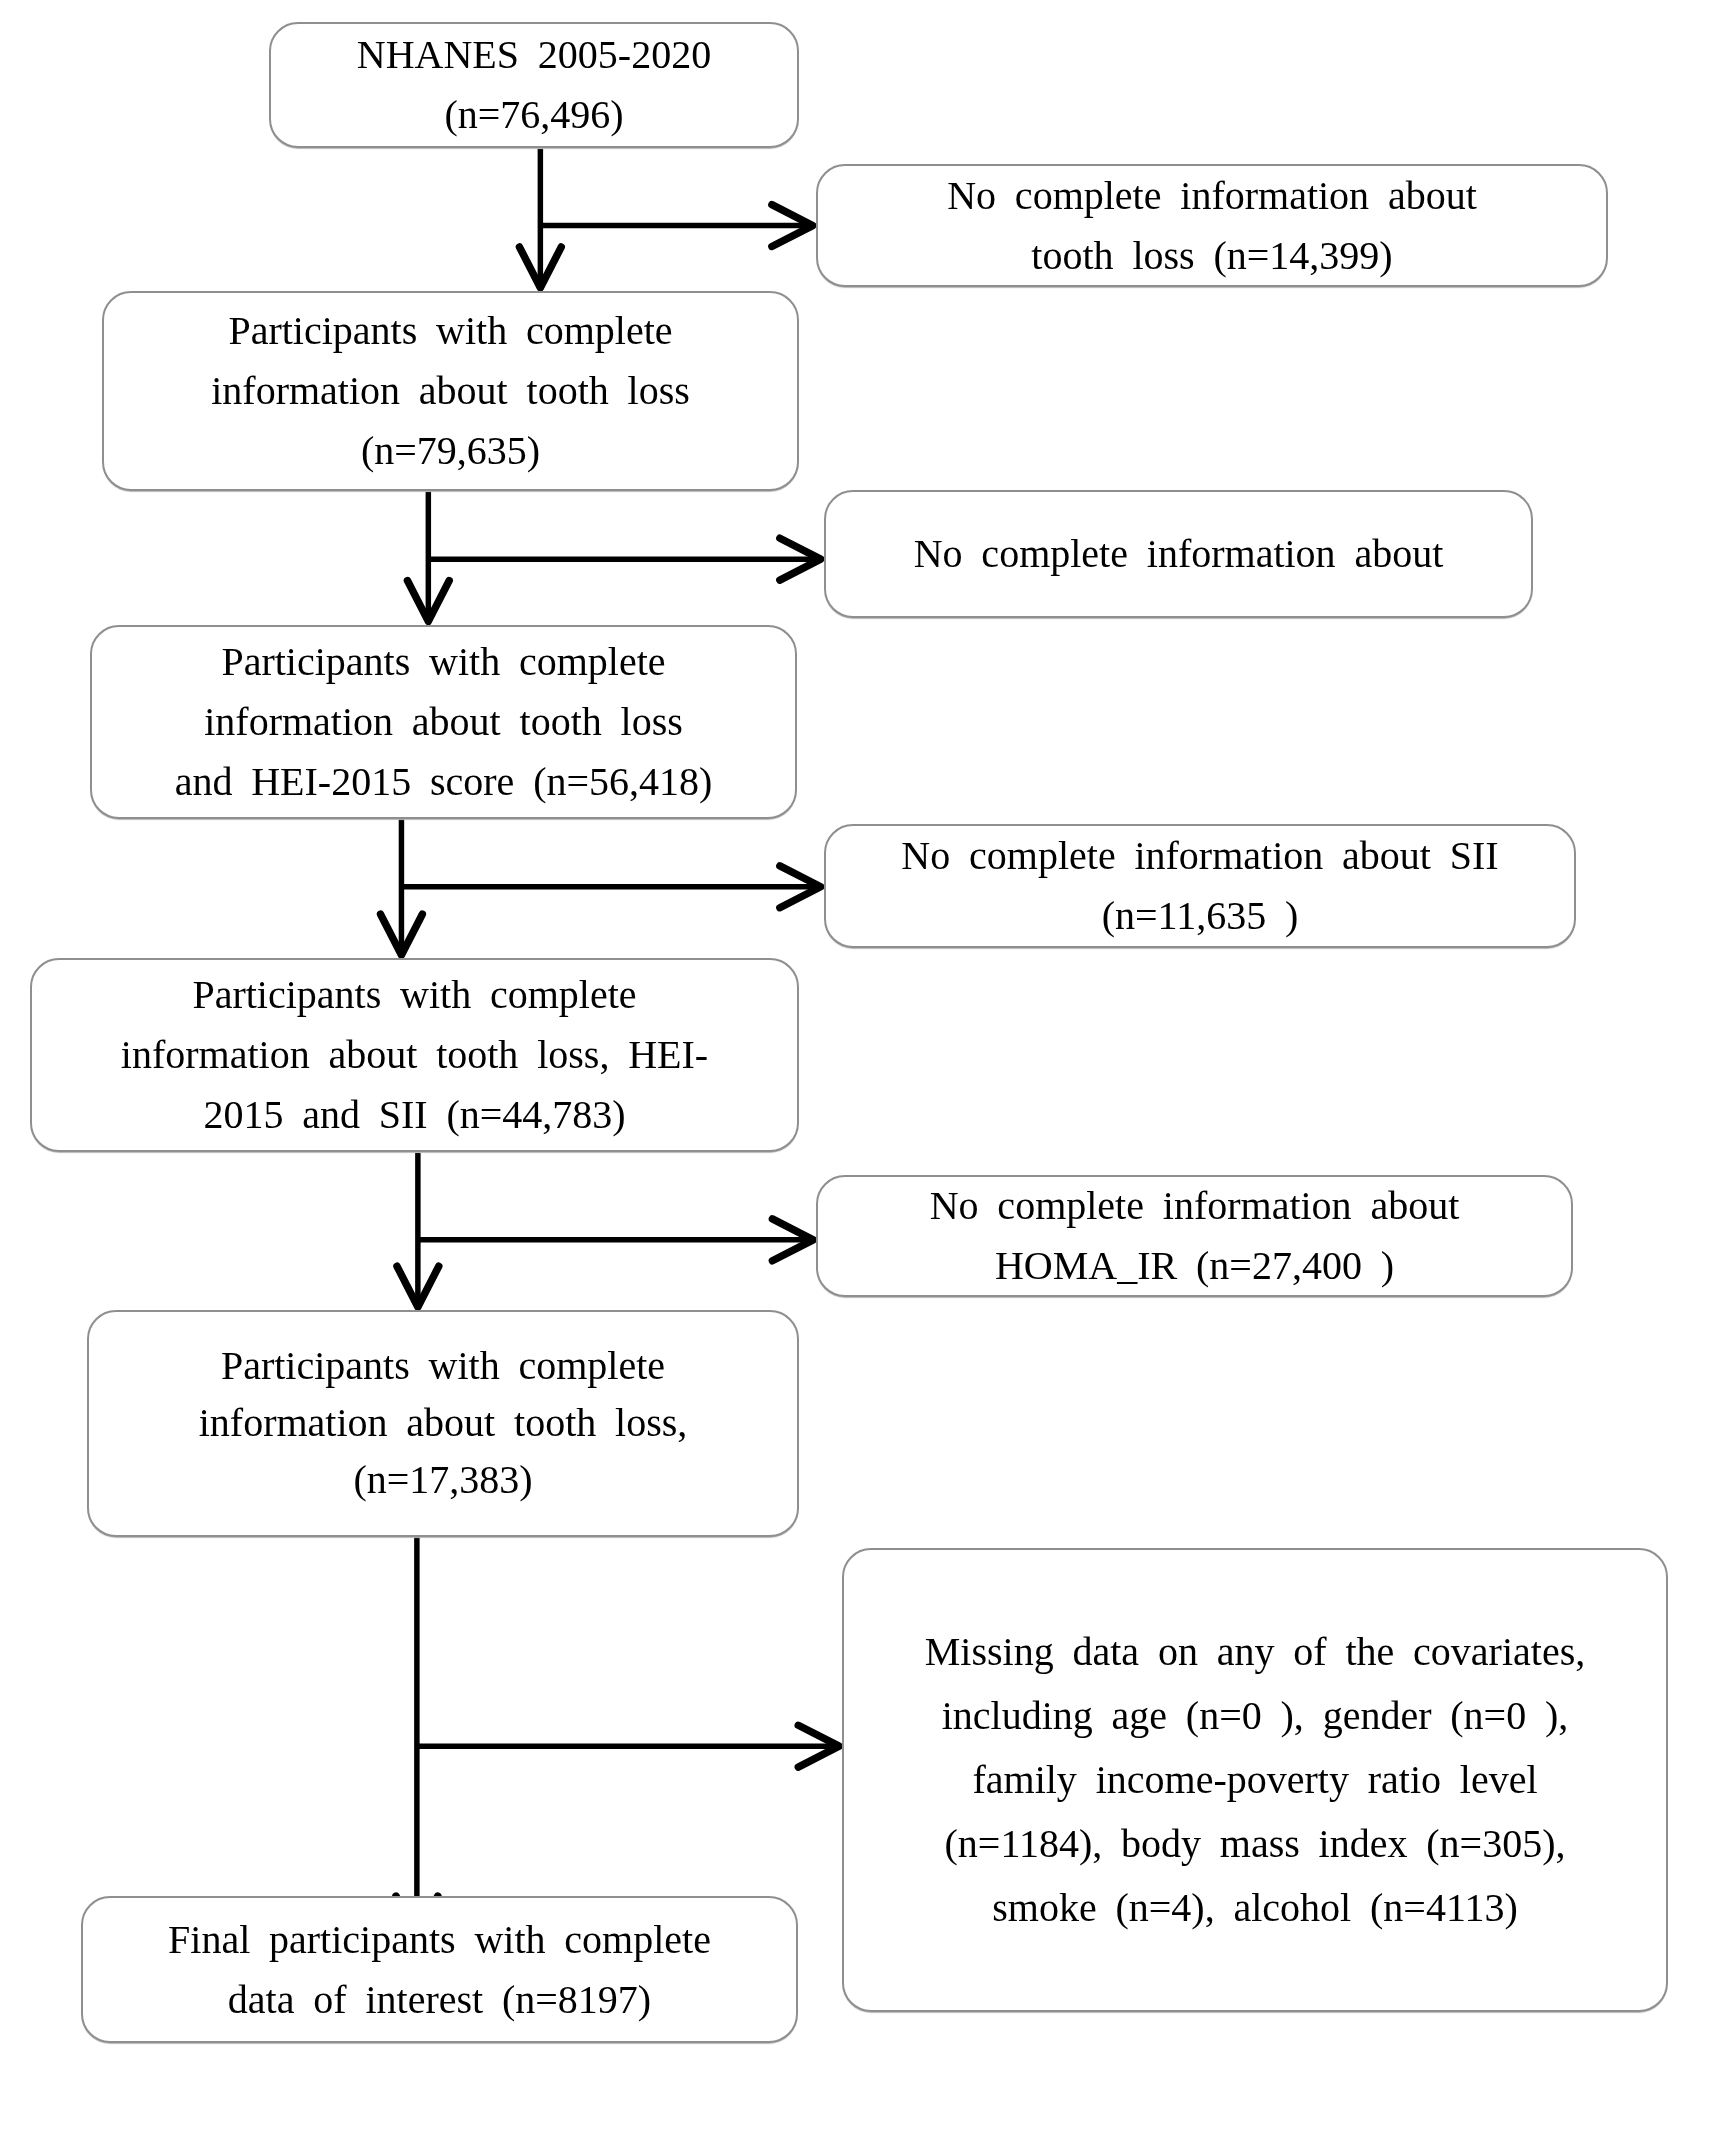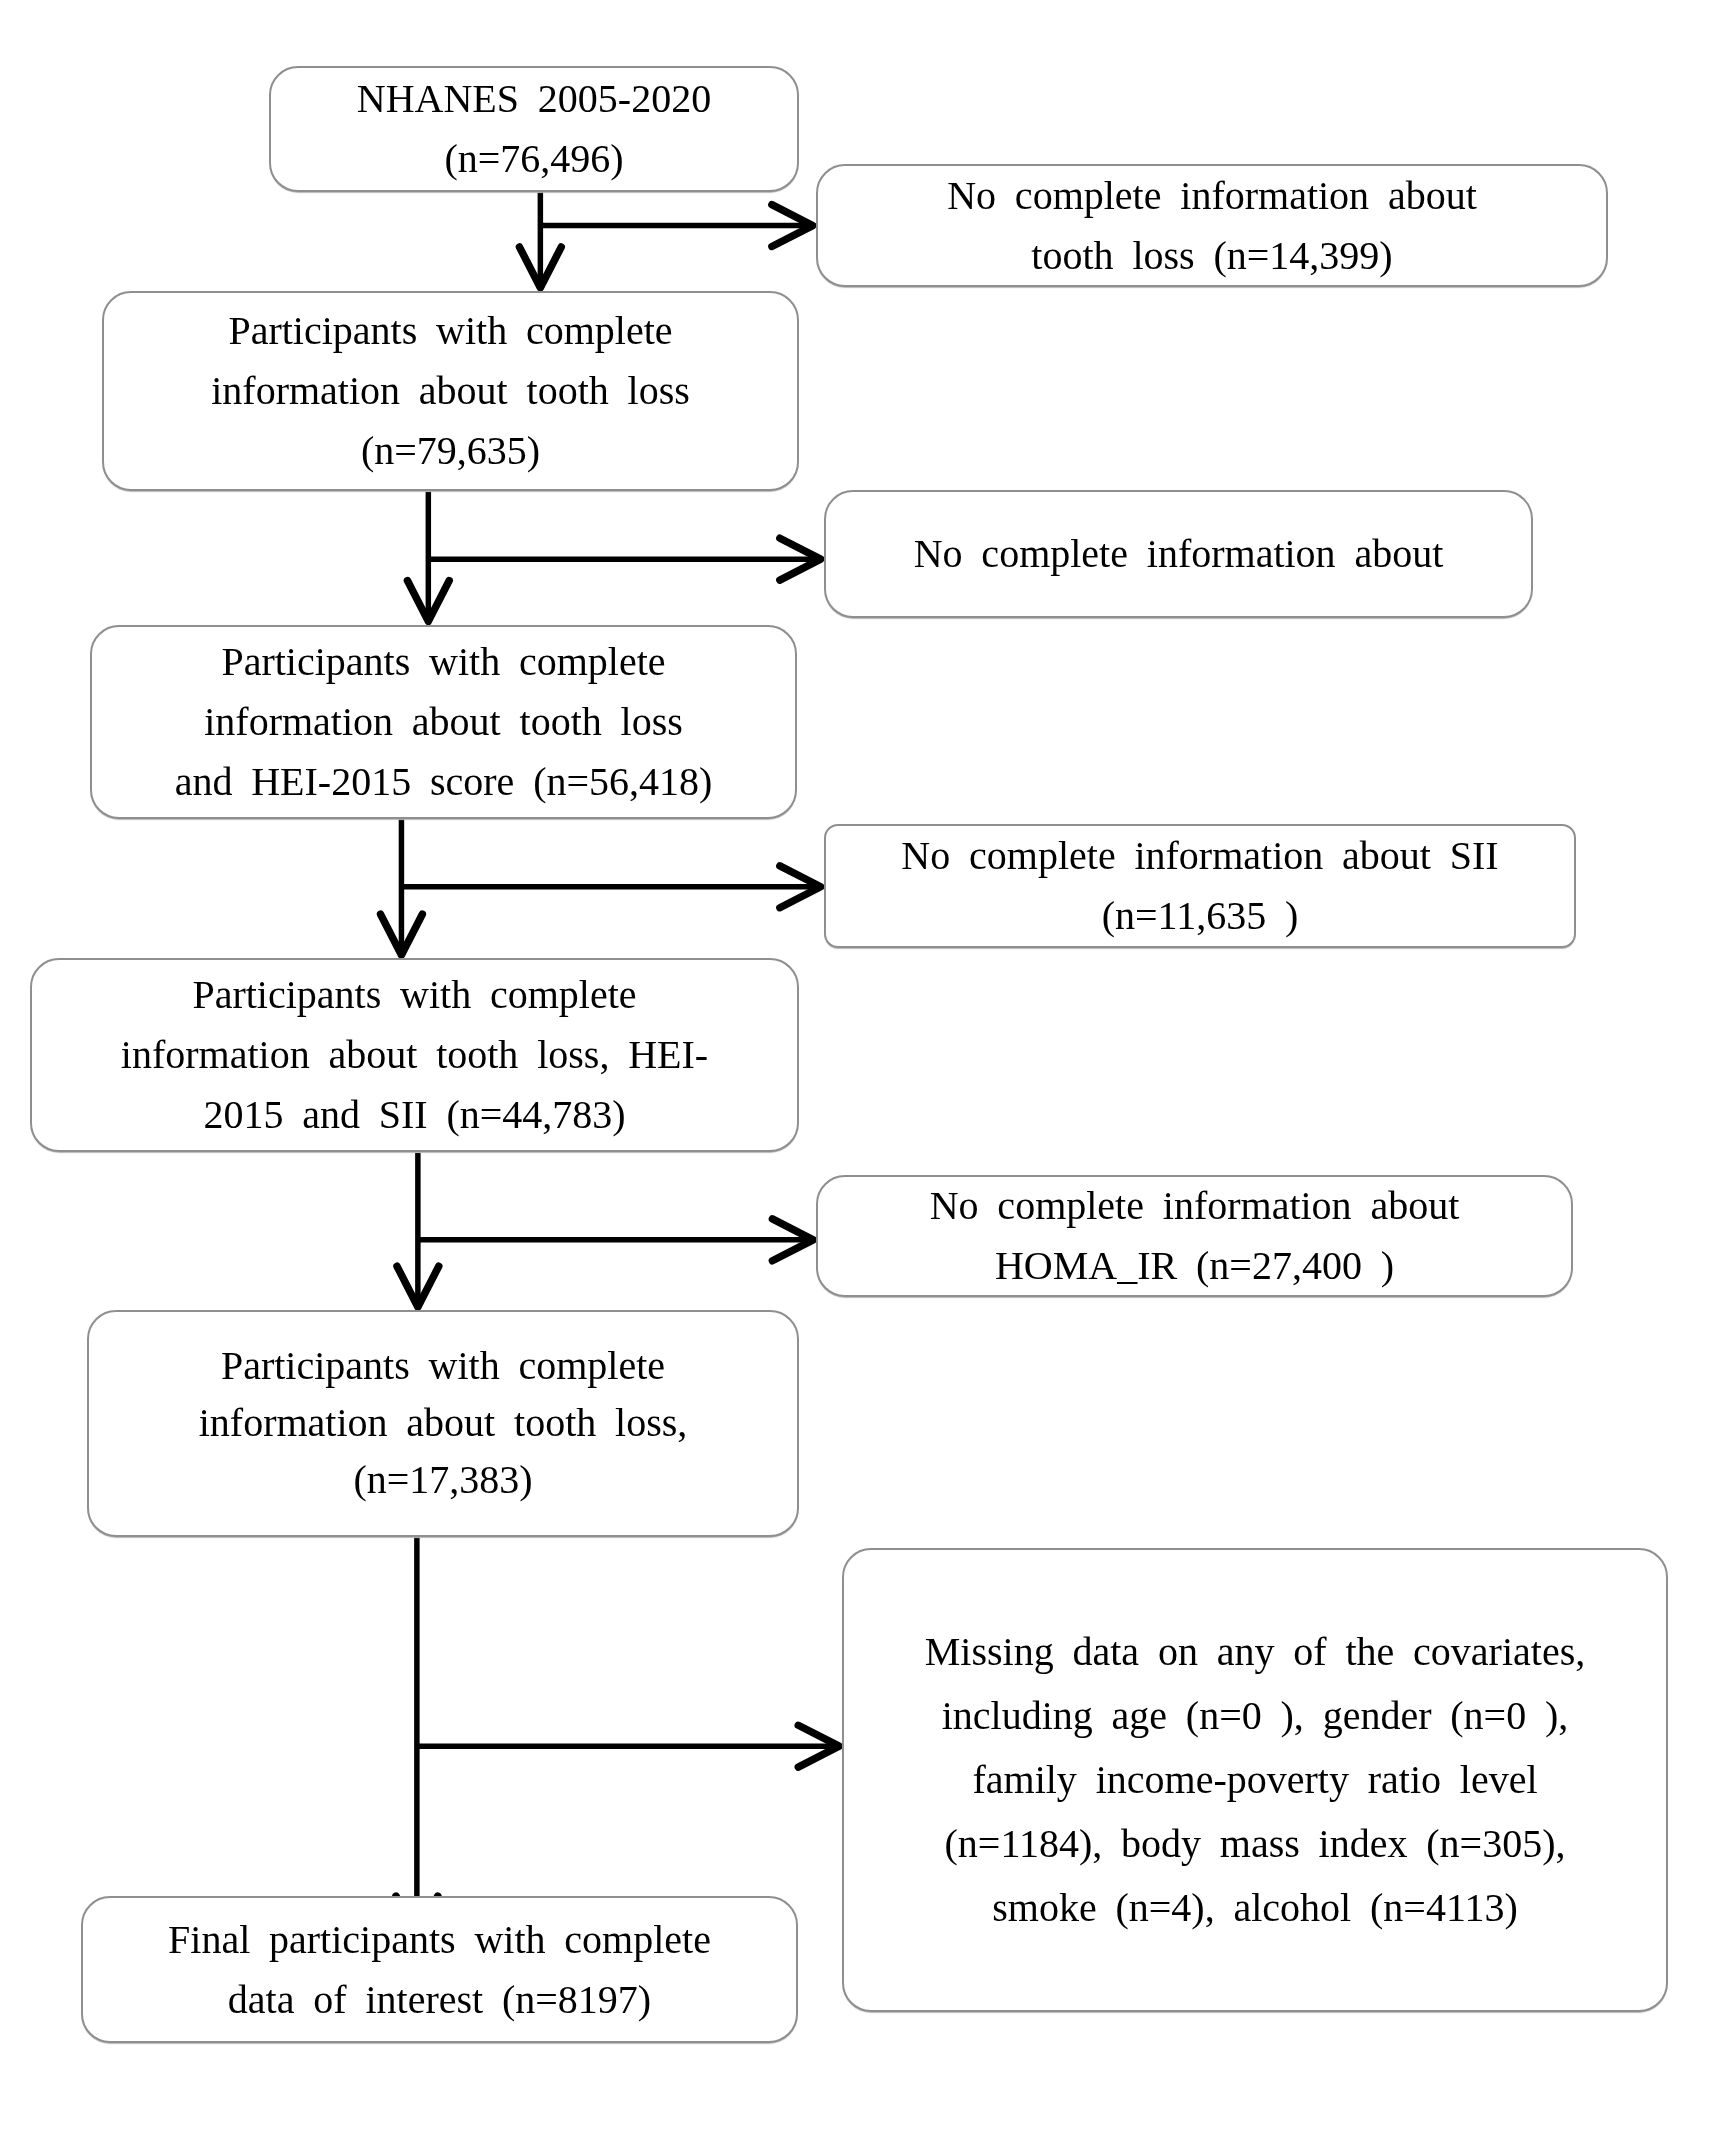--- a/index.html
+++ b/index.html
@@ -35,31 +35,31 @@
     text-align: center;
     font-size: 40px;
     line-height: 1.5;
     word-spacing: 0.22em;
     padding: 4px 15px;
     box-shadow: 0 2px 1px -1px #b8b8b8;
   }
   .box .line { white-space: nowrap; }
 
   
-  #box-nhanes      { left: 269px;  top: 22.4px;   width: 530px; height: 126px; margin-top: 44px; }
+  #box-nhanes      { left: 269px;  top: 22.4px;   width: 530px; height: 126px; }
   #box-tooth-loss  { left: 102px;  top: 291px;  width: 697px; height: 200px; }
   #box-hei2015     { left: 90px;  top: 625px; width: 707px; height: 194px; }
   #box-sii         { left: 30px;   top: 958px; width: 769px; height: 194px; }
   #box-homa-ir     { left: 87px;  top: 1310px; width: 712px; height: 227px; line-height: 1.42; }
   #box-final       { left: 81px;  top: 1896px; width: 717px; height: 147px; }
 
   
   #box-excl-tooth-loss { left: 816px; top: 164px;  width: 792px; height: 123px; }
   #box-excl-hei2015    { left: 824px; top: 490px;  width: 709px; height: 128px; }
-  #box-excl-sii        { left: 824px; top: 824px; width: 752px; height: 124px; border-radius: 14px; }
+  #box-excl-sii        { left: 824px; top: 824px; width: 752px; height: 124px; }
   #box-excl-homa-ir    { left: 816px; top: 1175px; width: 757px; height: 122px; }
   #box-excl-covariates { left: 842px; top: 1548px; width: 826px; height: 464px; line-height: 1.6; }
 </style>
 </head>
 <body>
 
 <div id="figure">
 
   <svg id="arrow-layer" viewBox="0 0 3474 4320" xmlns="http://www.w3.org/2000/svg">
     <defs>

